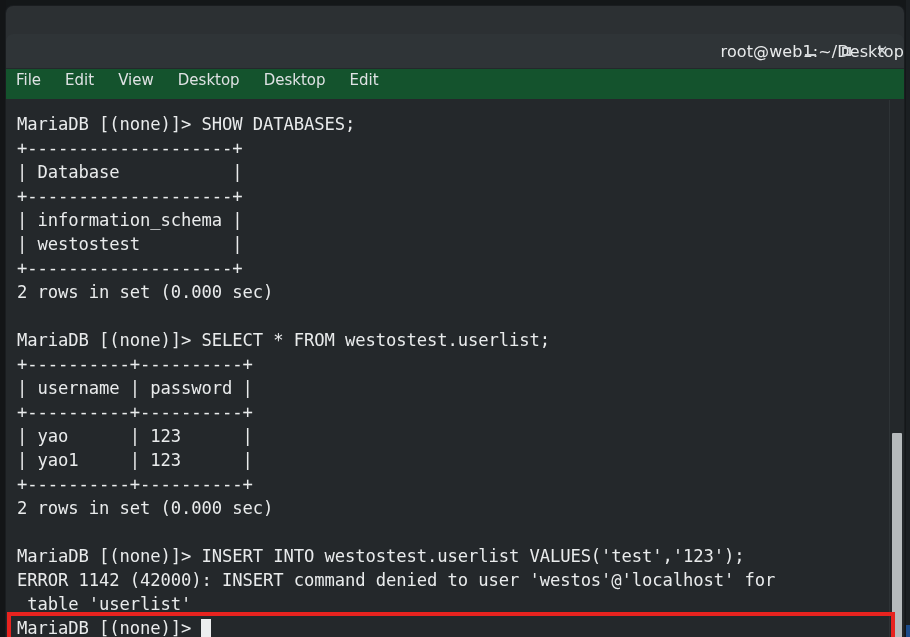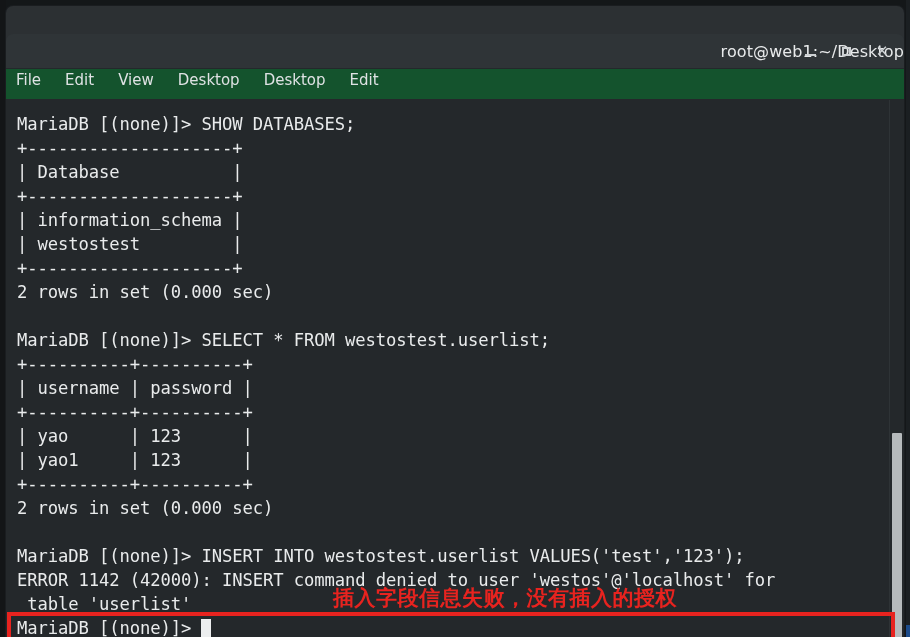--- a/index.html
+++ b/index.html
@@ -273,17 +273,16 @@
 
   <div id="terminal-wrap">
     <div id="terminal">
       <div id="term-text"><div class="term-line">MariaDB [(none)]&gt; SHOW DATABASES;</div><div class="term-line">+--------------------+</div><div class="term-line">| Database           |</div><div class="term-line">+--------------------+</div><div class="term-line">| information_schema |</div><div class="term-line">| westostest         |</div><div class="term-line">+--------------------+</div><div class="term-line">2 rows in set (0.000 sec)</div><div class="term-line"></div><div class="term-line">MariaDB [(none)]&gt; SELECT * FROM westostest.userlist;</div><div class="term-line">+----------+----------+</div><div class="term-line">| username | password |</div><div class="term-line">+----------+----------+</div><div class="term-line">| yao      | 123      |</div><div class="term-line">| yao1     | 123      |</div><div class="term-line">+----------+----------+</div><div class="term-line">2 rows in set (0.000 sec)</div><div class="term-line"></div><div class="term-line">MariaDB [(none)]&gt; INSERT INTO westostest.userlist VALUES('test','123');</div><div class="term-line">ERROR 1142 (42000): INSERT command denied to user 'westos'@'localhost' for</div><div class="term-line"> table 'userlist'</div><div class="term-line">MariaDB [(none)]&gt; <span class="cursor-block"></span></div></div>
     </div>
 
     <div id="scrollbar">
       <div id="scroll-thumb"></div>
     </div>
 
-    <div id="red-note" style="color: rgb(232, 35, 31);">插入字段信息失败，没有插入的授权</div>
     <div id="red-box" style="border-color: rgb(232, 35, 31);"></div>
   </div>
 
 </div>
 
 </body></html>

